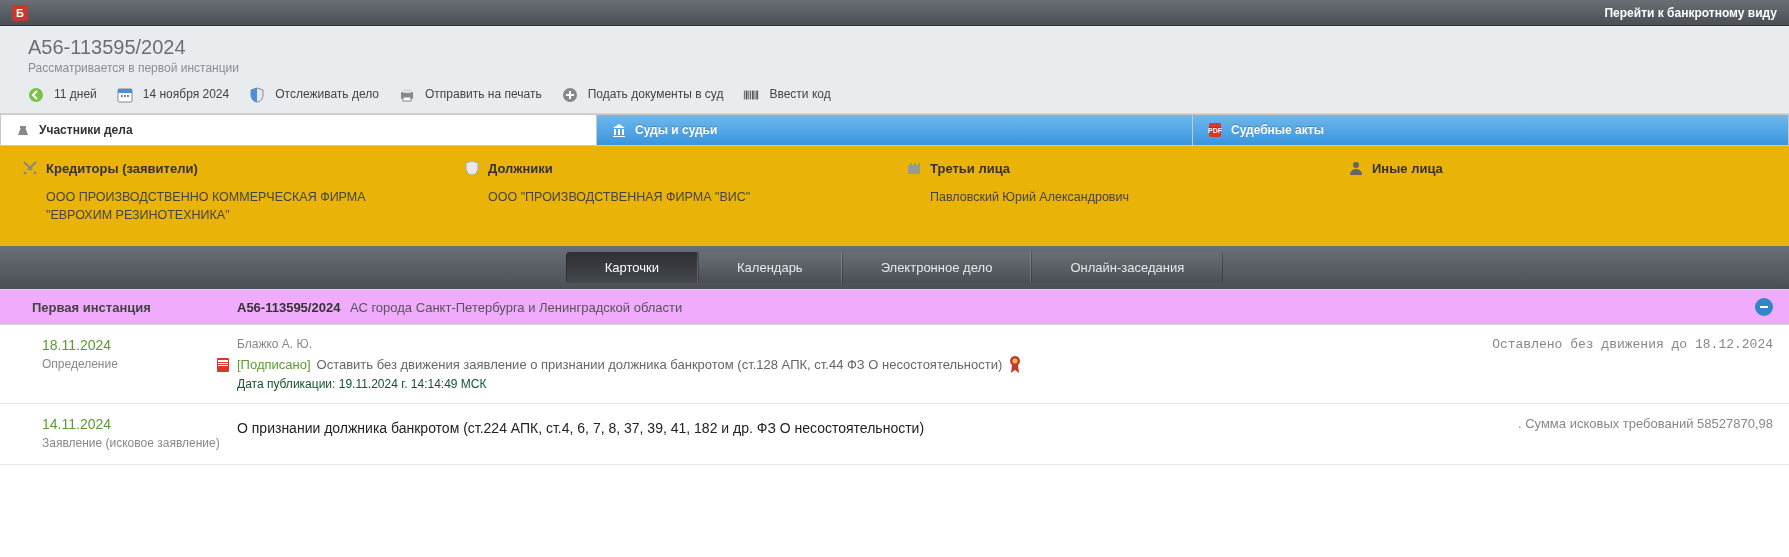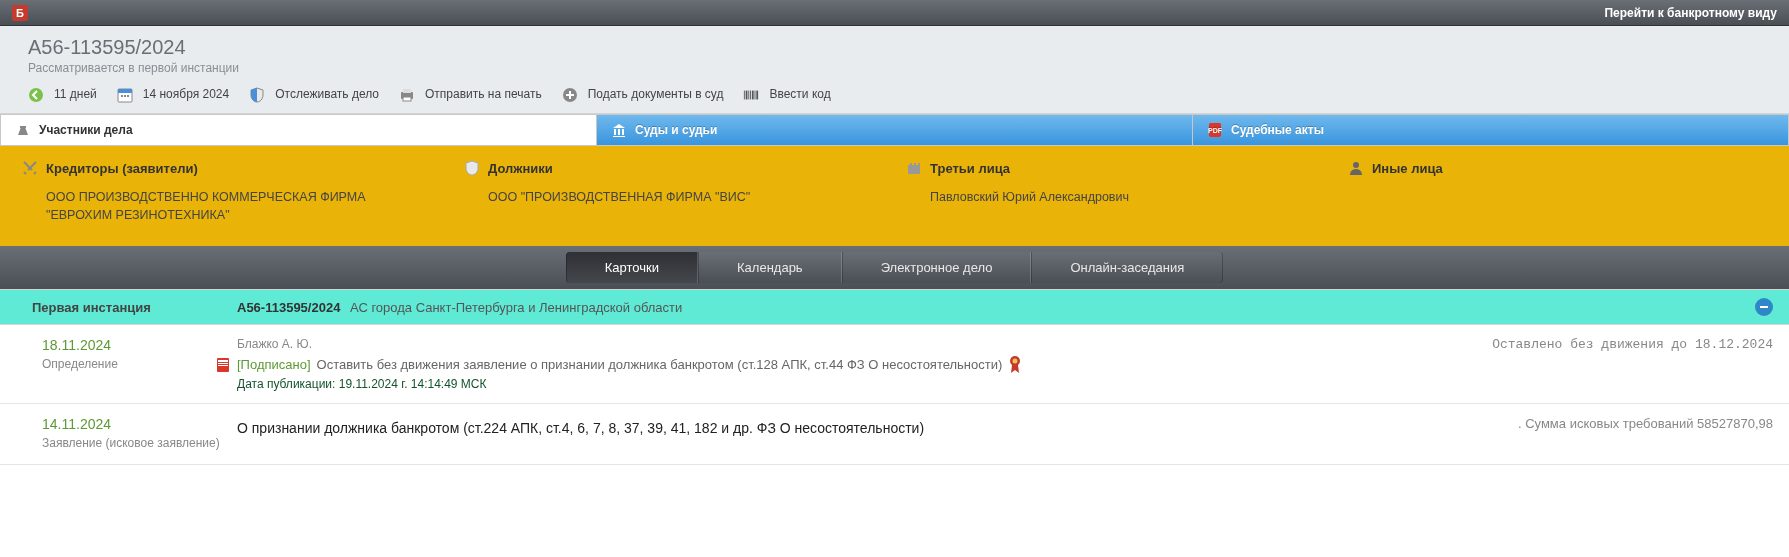--- a/index.html
+++ b/index.html
@@ -92,21 +92,21 @@
   }
   .midtab:first-child { border-left: 1px solid rgba(0,0,0,.25); border-top-left-radius: 4px; border-bottom-left-radius: 4px; }
   .midtab:last-child { border-right: 1px solid rgba(0,0,0,.25); border-top-right-radius: 4px; border-bottom-right-radius: 4px; }
   .midtab.active {
     background: linear-gradient(to bottom, #2e3035 0%, #44474c 100%);
     color: #fff;
   }
 
   
   .inst-row {
-    background: #5eead4;
+    background: #f0abfc;
     border-top: 1px solid #d4d4d4;
     border-bottom: 1px solid #d4d4d4;
     display: flex;
     align-items: center;
     padding: 8px 16px 8px 32px;
     font-size: 13px;
   }
   .inst-label { width: 205px; font-weight: bold; color: #444; }
   .inst-case { font-weight: bold; color: #333; margin-right: 6px; }
   .inst-court { color: #555; }

